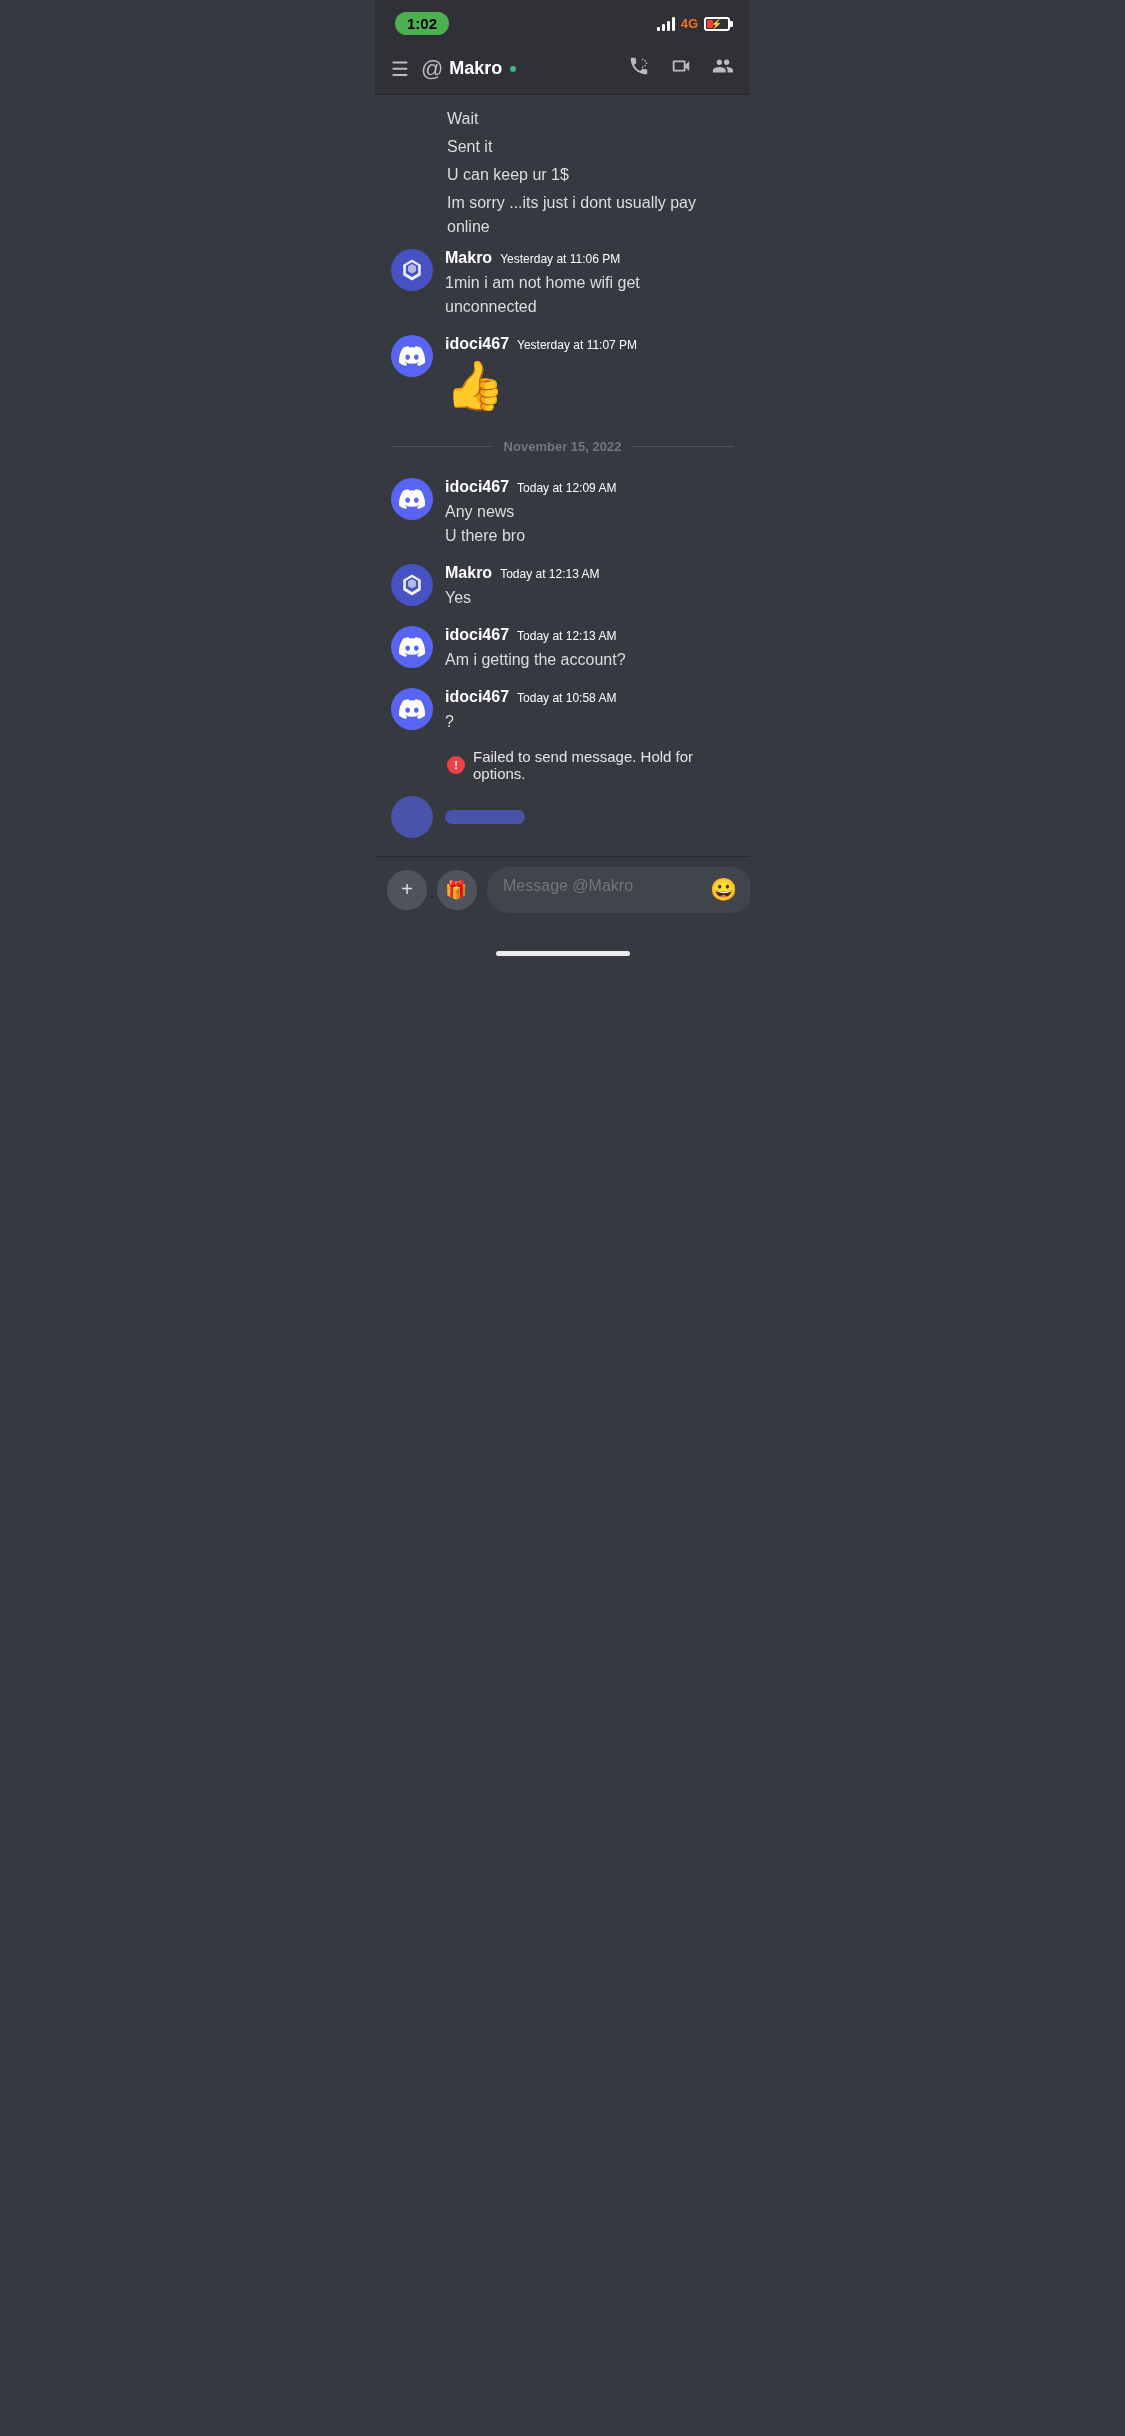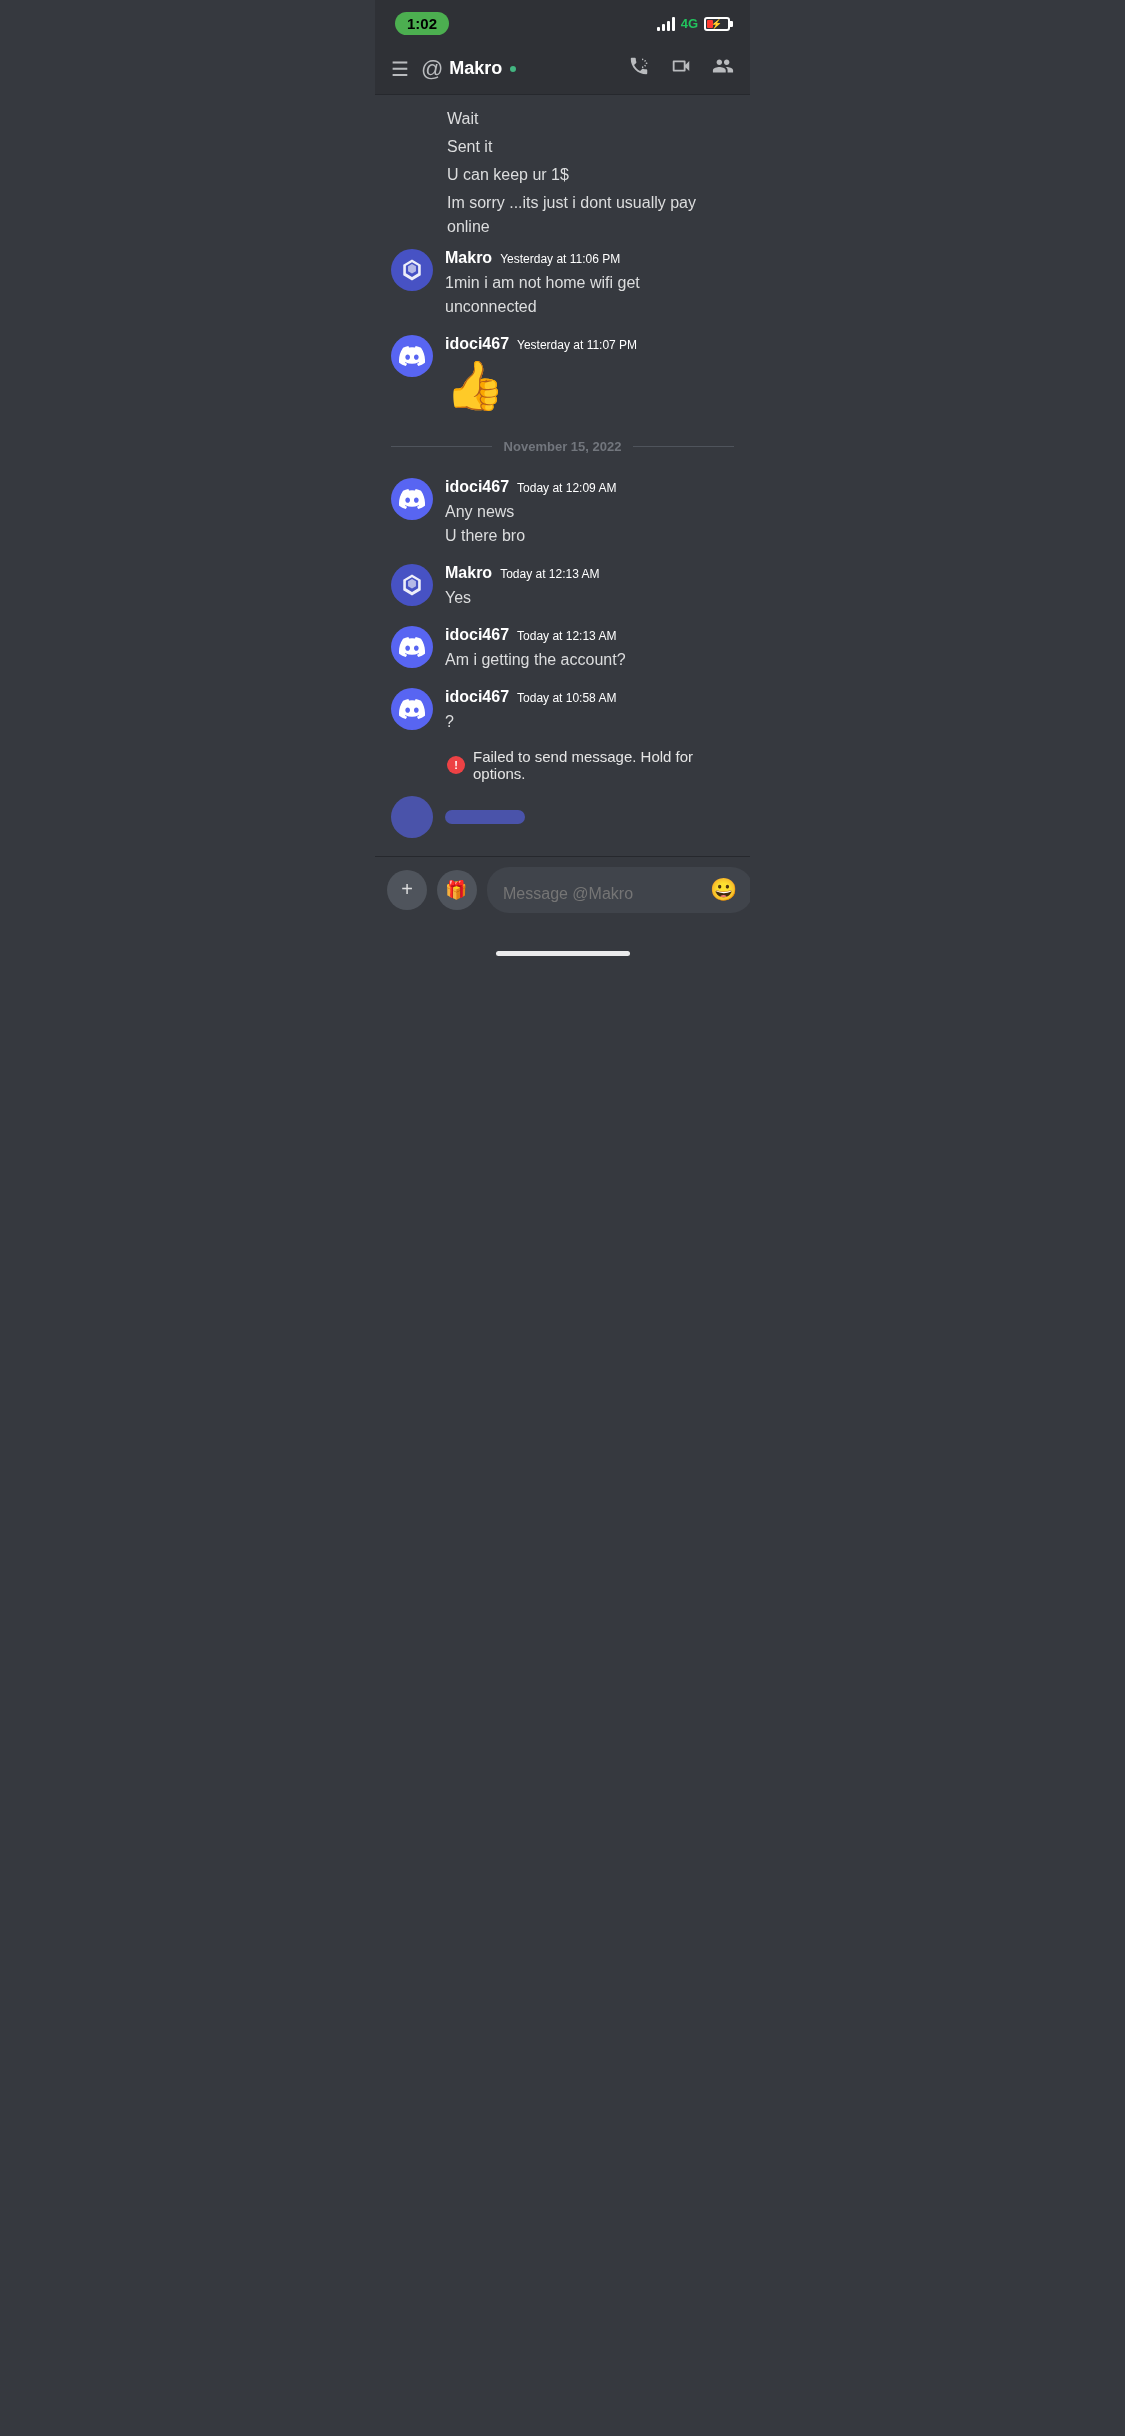--- a/index.html
+++ b/index.html
@@ -306,21 +306,21 @@
       color: #dcddde;
       font-size: 18px;
     }
 
     .message-input-wrap {
       flex: 1;
       background: #40444b;
       border-radius: 22px;
       padding: 10px 16px;
       display: flex;
-      align-items: flex-end;
+      align-items: flex-start;
     }
 
     .message-input {
       flex: 1;
       background: transparent;
       border: none;
       outline: none;
       color: #72767d;
       font-size: 16px;
     }
@@ -370,21 +370,21 @@
 
 <div class="status-bar">
   <div class="status-time">1:02</div>
   <div class="status-icons">
     <div class="signal-bars">
       <span style="height:4px"></span>
       <span style="height:7px"></span>
       <span style="height:10px"></span>
       <span style="height:14px"></span>
     </div>
-    <span style="font-size:13px;font-weight:600;color:#22c55e;">4G</span>
+    <span style="font-size:13px;font-weight:600;color:#f97316;">4G</span>
     <div class="battery-icon">
       <div class="battery-fill"></div>
       <span class="battery-bolt">⚡</span>
     </div>
   </div>
 </div>
 
 <div class="header">
   <div class="hamburger-icon">☰</div>
   <div class="channel-info">

